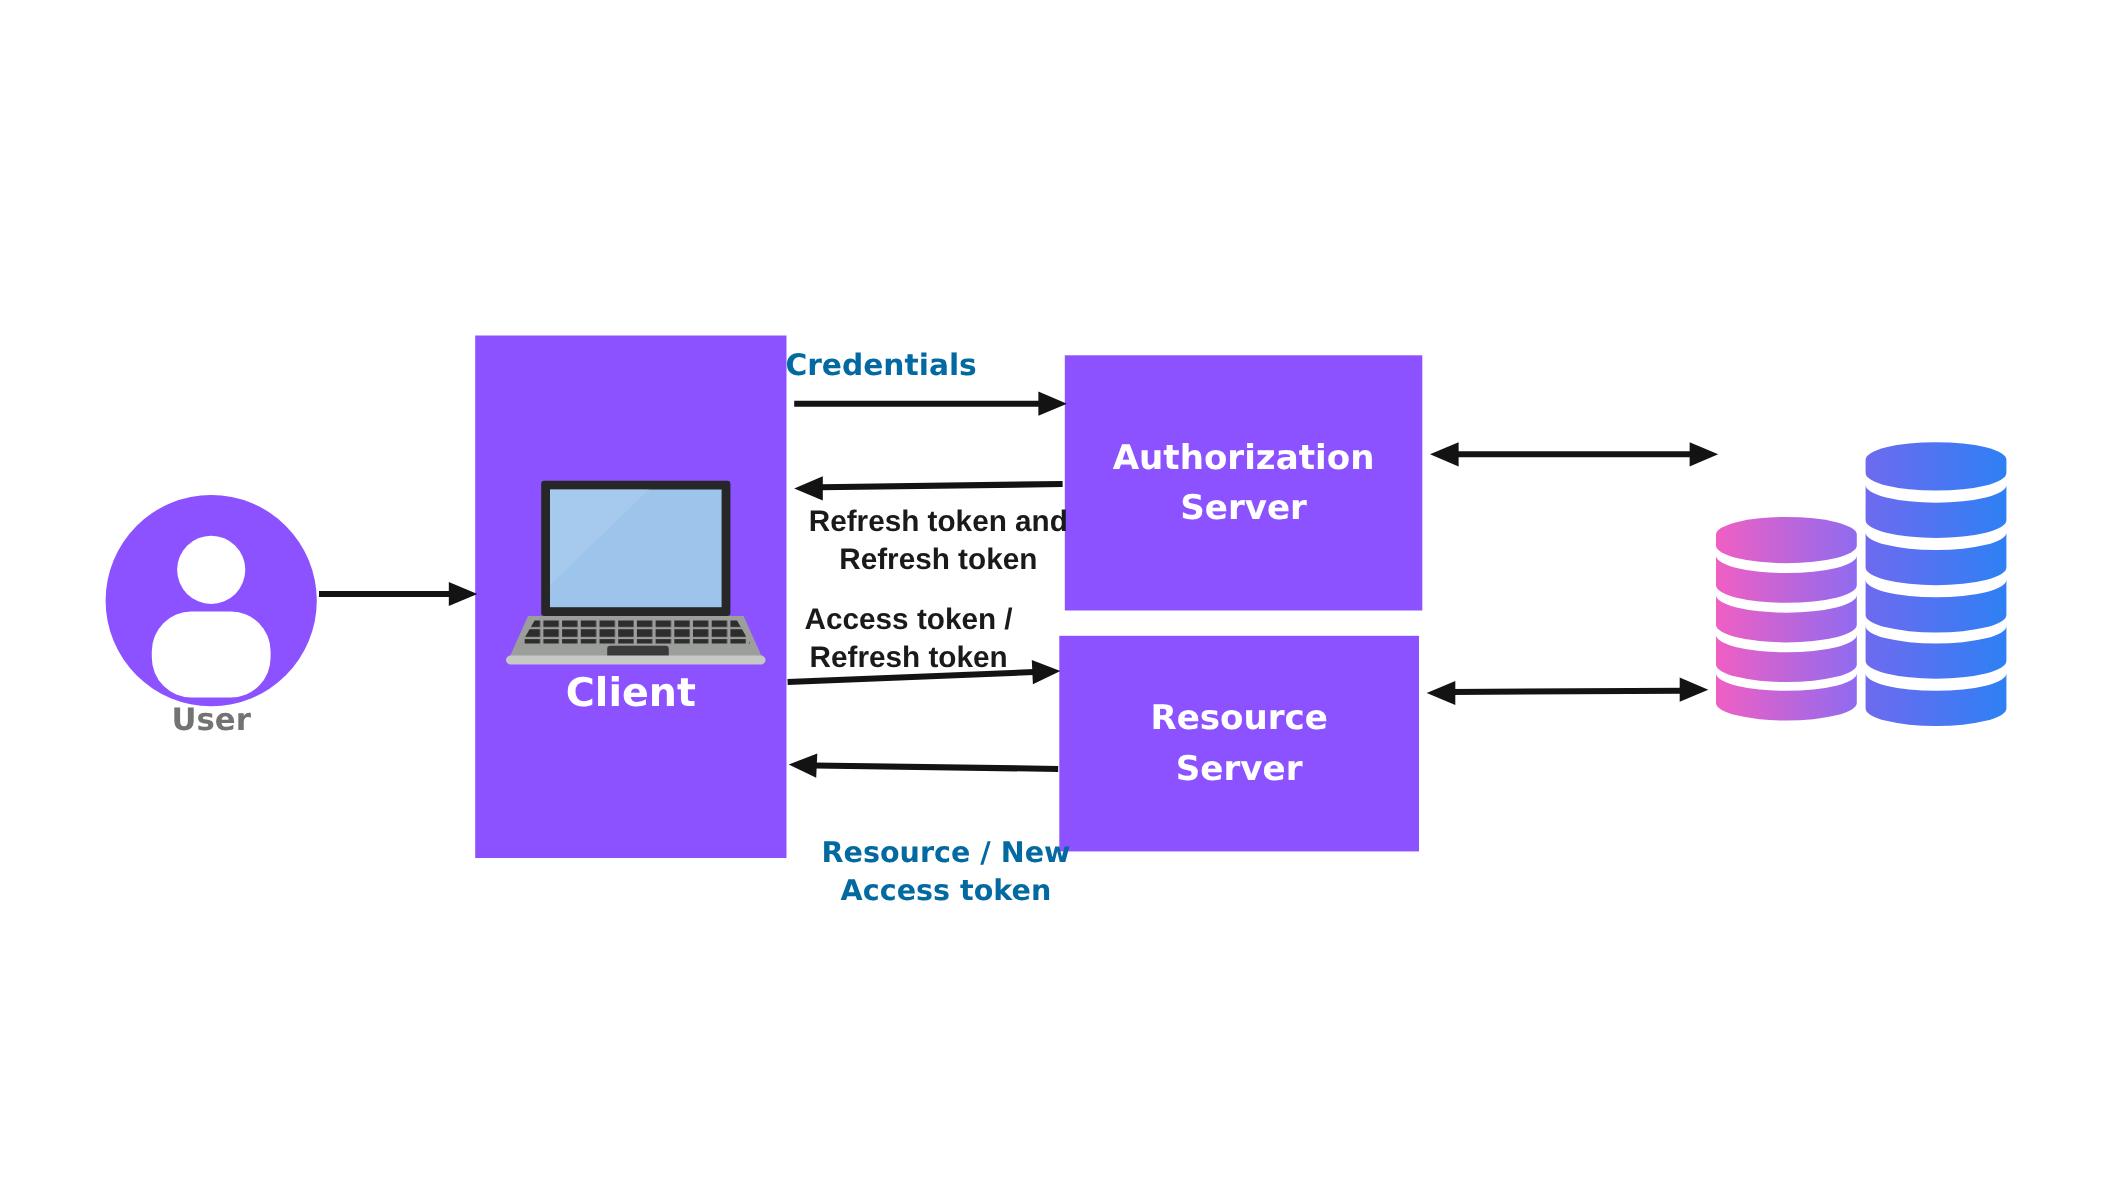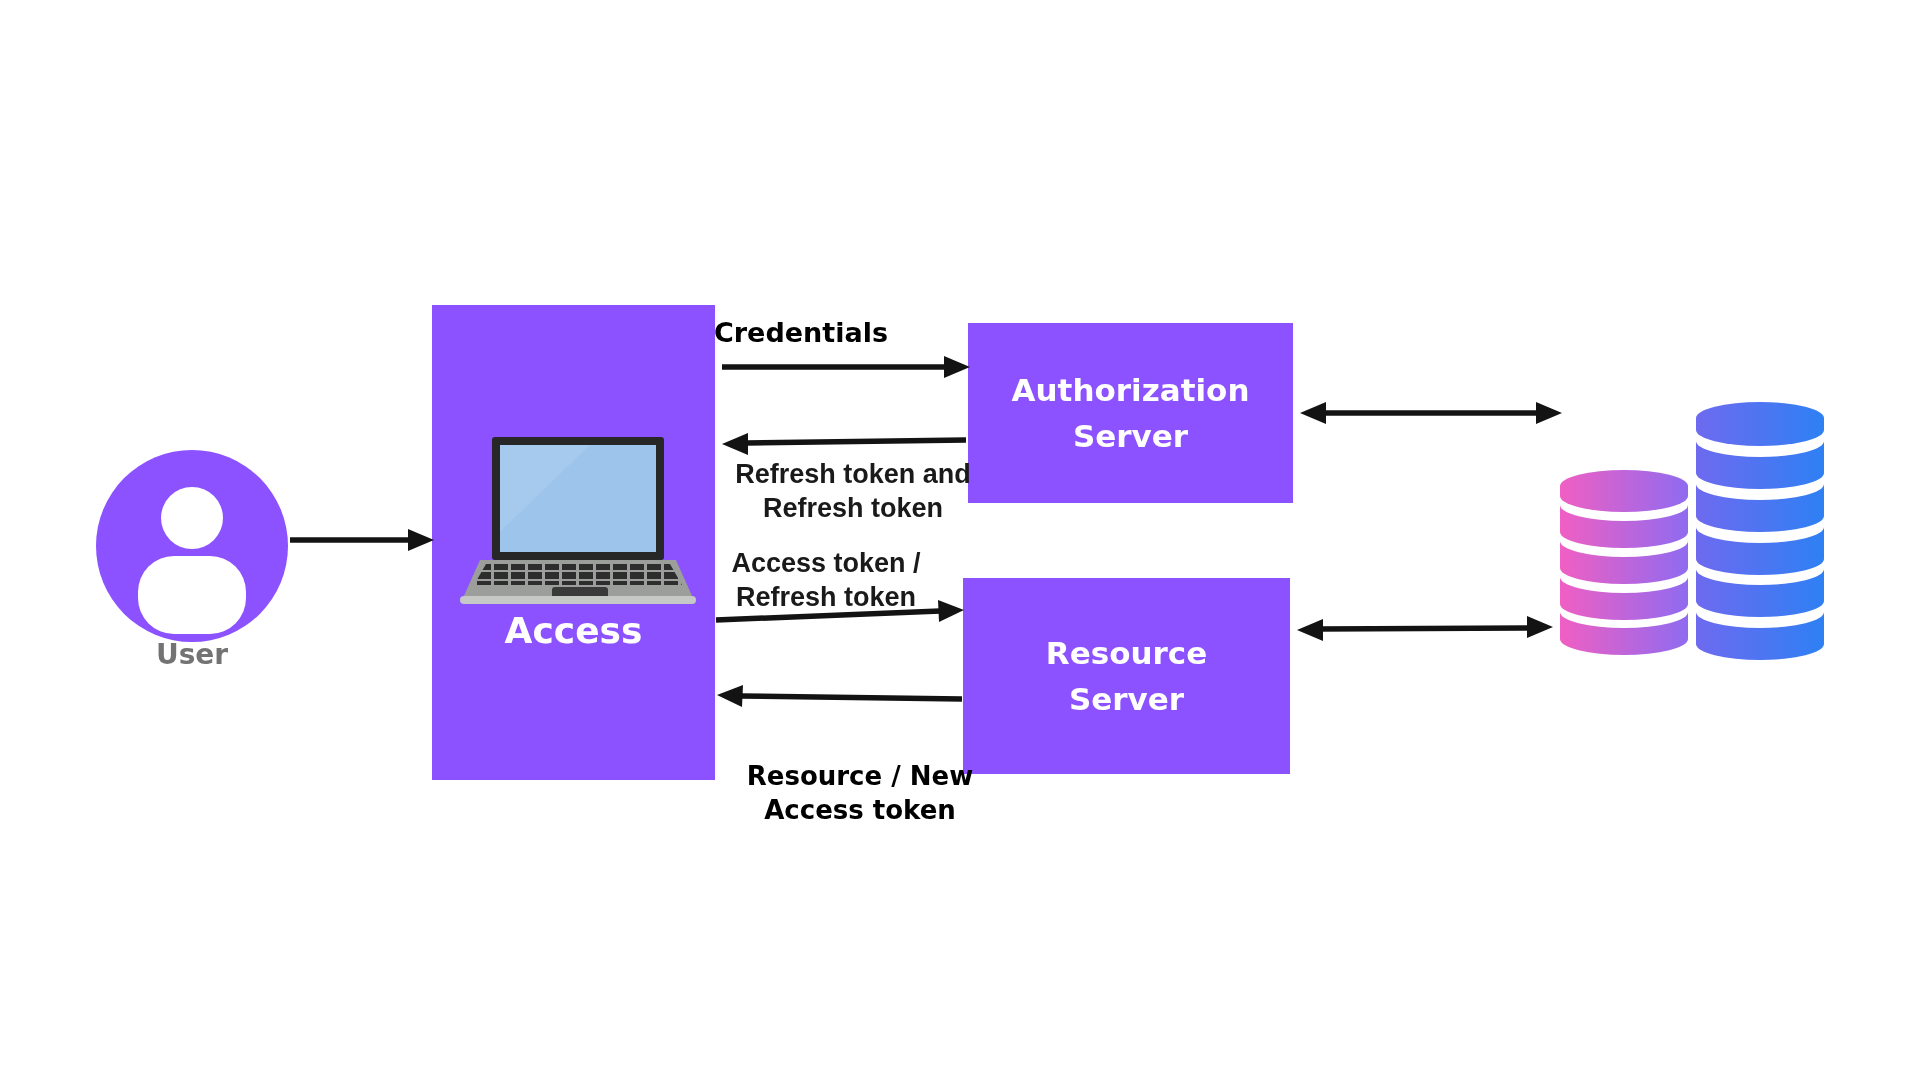--- a/index.html
+++ b/index.html
@@ -27,56 +27,56 @@
   }
   .box-caption{
     width:100%;height:100%;
     display:flex;flex-direction:column;
     align-items:center;justify-content:center;
     color:#fff;font-weight:bold;
   }
   .edge-label{
     position:absolute;
     text-align:center;
-    color:#000000;
+    color:#0369a1;
     font-weight:bold;
     line-height:34px;
   }
   .comic{ font-family:"DejaVu Sans",sans-serif; }
   .sans{ font-family:"Liberation Sans",sans-serif; color:#1a1a1a;}
   .user-label{
     position:absolute;
     text-align:center;
     color:#737373;font-weight:bold;
   }
 </style>
 </head>
 <body>
 
 <div class="canvas">
 
   <div class="node" style="left:432px;top:305px;width:283px;height:475px;"></div>
 
-  <div class="node" style="left:968px;top:323px;width:325px;height:180px;">
+  <div class="node" style="left:968px;top:323px;width:325px;height:232px;">
     <div class="box-caption" style="font-size:31px;line-height:46px;">
       <span>Authorization</span>
       <span>Server</span>
     </div>
   </div>
 
   <div class="node" style="left:963px;top:578px;width:327px;height:196px;">
     <div class="box-caption" style="font-size:31px;line-height:46px;">
       <span>Resource</span>
       <span>Server</span>
     </div>
   </div>
 
   <div class="user-label" style="left:92px;top:638px;width:200px;font-size:28px;">User</div>
 
-  <div class="node-label" style="left:432px;top:610px;width:283px;font-size:36px;">Access</div>
+  <div class="node-label" style="left:432px;top:610px;width:283px;font-size:36px;">Client</div>
 
   <div class="edge-label comic" style="left:681px;top:316px;width:240px;font-size:27px;">Credentials</div>
 
   <div class="edge-label sans" style="left:703px;top:457px;width:300px;font-size:27px;">
     <div>Refresh token and</div>
     <div>Refresh token</div>
   </div>
 
   <div class="edge-label sans" style="left:676px;top:546px;width:300px;font-size:27px;">
     <div>Access token /</div>

